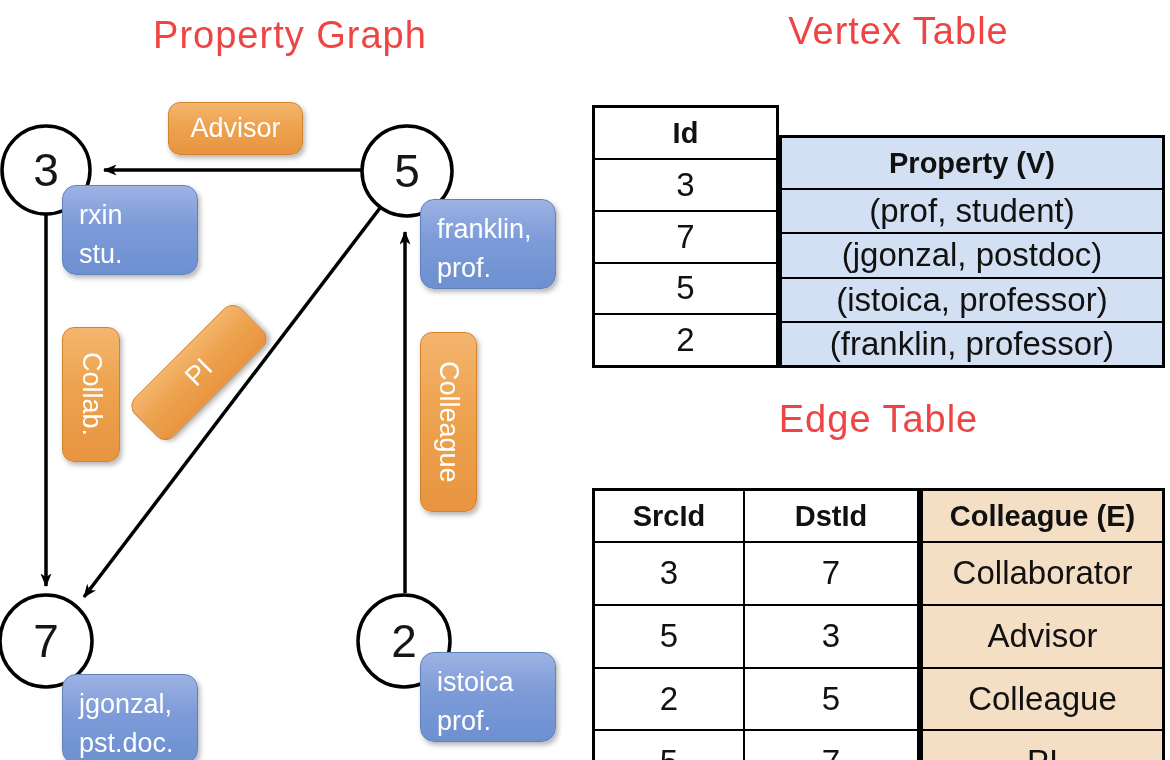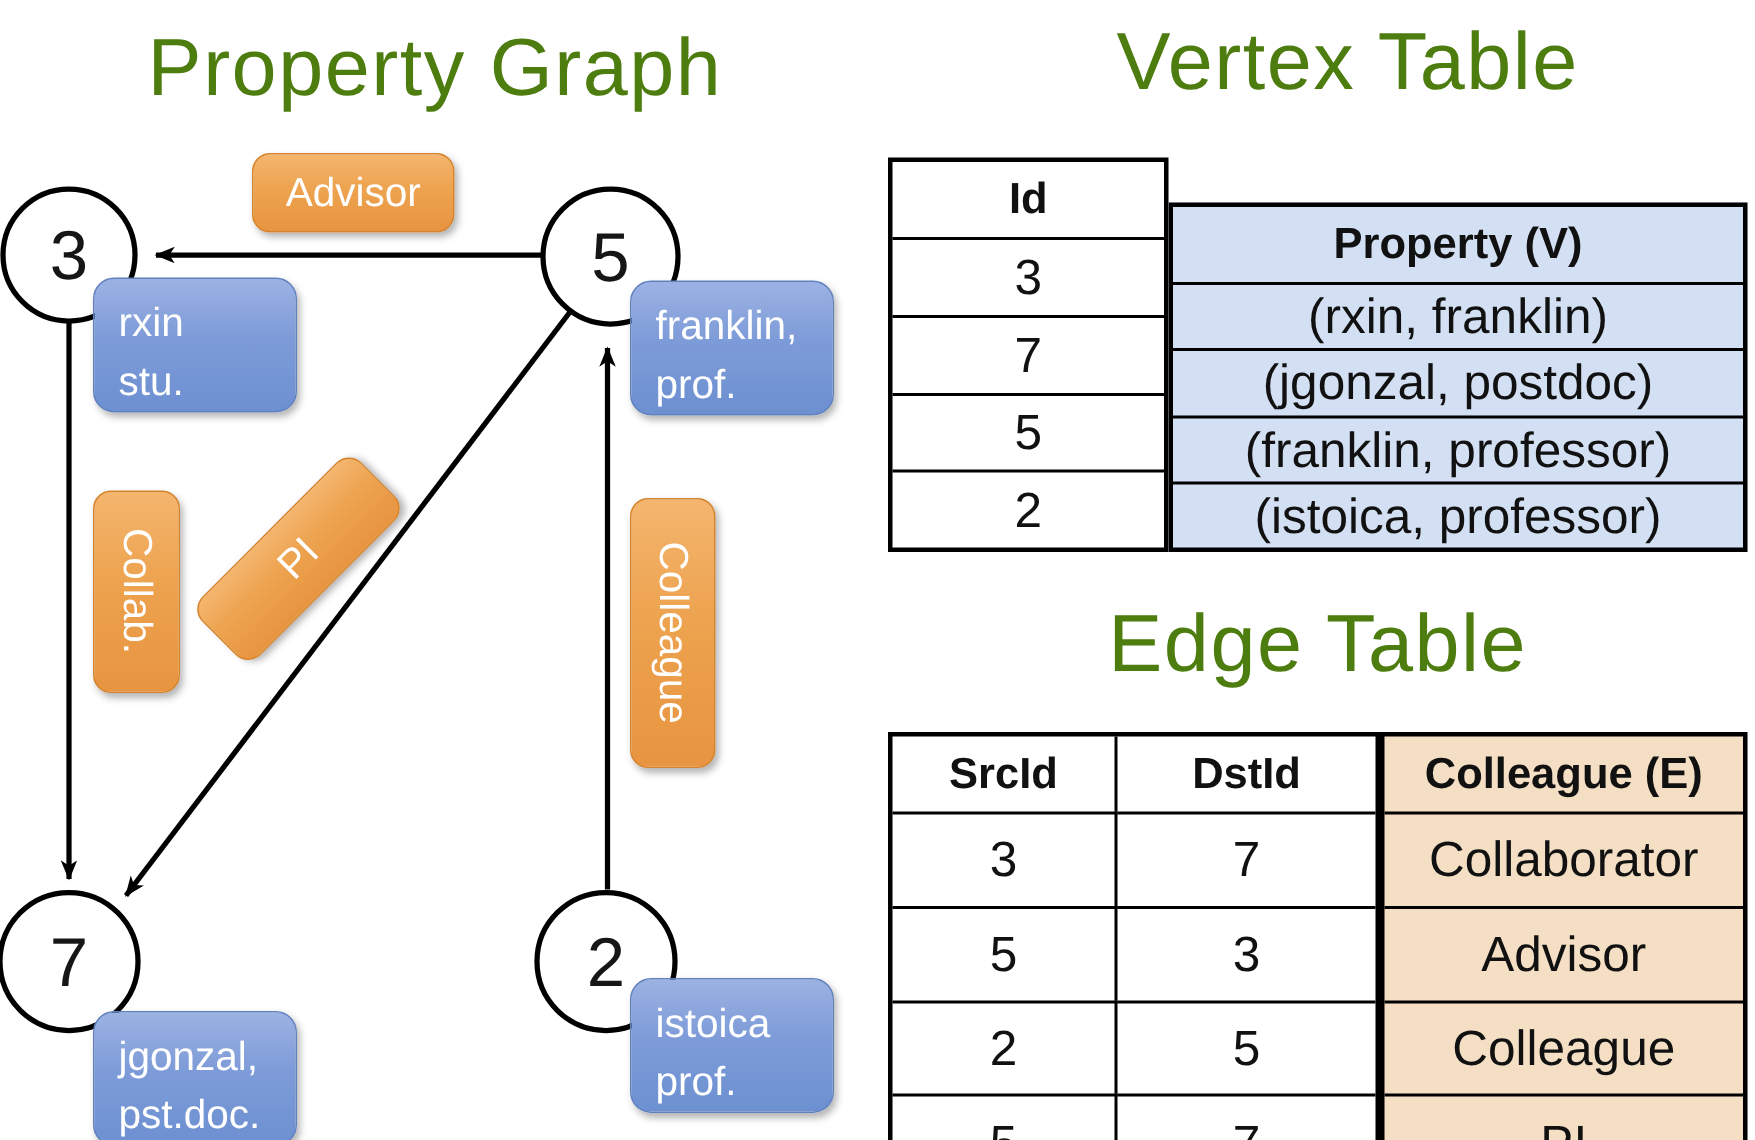--- a/index.html
+++ b/index.html
@@ -2,21 +2,21 @@
 <html><head>
 <meta charset="utf-8">
 <style>
   html,body{margin:0;padding:0;background:#fff;}
   #canvas{
     position:relative;width:1170px;height:760px;background:#ffffff;overflow:hidden;
     font-family:"Liberation Sans","DejaVu Sans",sans-serif;color:#111;
   }
   .abs{position:absolute;}
   
-  .big-title{font-size:54px;letter-spacing:1px;color:#4d7c0f;text-align:center;white-space:nowrap;}
+  .big-title{font-size:38px;letter-spacing:1px;color:#ef4444;text-align:center;white-space:nowrap;}
   #pg-title{left:0;top:14px;width:580px;}
   #vt-title{left:612px;top:10px;width:573px;text-align:center;}
   #et-title{left:592px;top:398px;width:573px;}
   
   #graph-svg{left:0;top:0;}
   
   .node-digit{font-size:46px;color:#161616;text-align:center;width:60px;line-height:60px;}
   
   .vbox{
     width:136px;height:90px;border-radius:14px;
@@ -82,21 +82,21 @@
 
   <div class="abs node-digit" style="left:16px;top:140px;">3</div>
   <div class="abs node-digit" style="left:377px;top:141px;">5</div>
   <div class="abs node-digit" style="left:16px;top:611px;">7</div>
   <div class="abs node-digit" style="left:374px;top:611px;">2</div>
 
   <div class="abs vbox" style="left:62px;top:185px;">
     <div>rxin</div>
     <div>stu.</div>
   </div>
-  <div class="abs vbox" style="left:420px;top:187px;">
+  <div class="abs vbox" style="left:420px;top:199px;">
     <div>franklin,</div>
     <div>prof.</div>
   </div>
   <div class="abs vbox" style="left:62px;top:652px;margin-top:22px;">
     <div>jgonzal,</div>
     <div>pst.doc.</div>
   </div>
   <div class="abs vbox" style="left:420px;top:652px;">
     <div>istoica</div>
     <div>prof.</div>
@@ -120,24 +120,24 @@
   <div class="abs tbl" style="left:592px;top:105px;width:573px;height:263px;">
     <div class="subtable" style="width:187px;">
       <div class="cell hdr">Id</div>
       <div class="cell">3</div>
       <div class="cell">7</div>
       <div class="cell">5</div>
       <div class="cell">2</div>
     </div>
     <div class="subtable blue-fill" style="flex:1;">
       <div class="cell hdr">Property (V)</div>
-      <div class="cell">(rxin, franklin)</div>
+      <div class="cell">(prof, student)</div>
       <div class="cell">(jgonzal, postdoc)</div>
+      <div class="cell">(istoica, professor)</div>
       <div class="cell">(franklin, professor)</div>
-      <div class="cell">(istoica, professor)</div>
     </div>
   </div>
 
   <div id="et-title" class="abs big-title">Edge Table</div>
 
   <div class="abs tbl" style="left:592px;top:488px;width:573px;height:307px;">
     <div class="subtable two-col" style="width:328px;">
       <div class="cell hdr left">SrcId</div>
       <div class="cell hdr">DstId</div>
       <div class="cell left">3</div>

